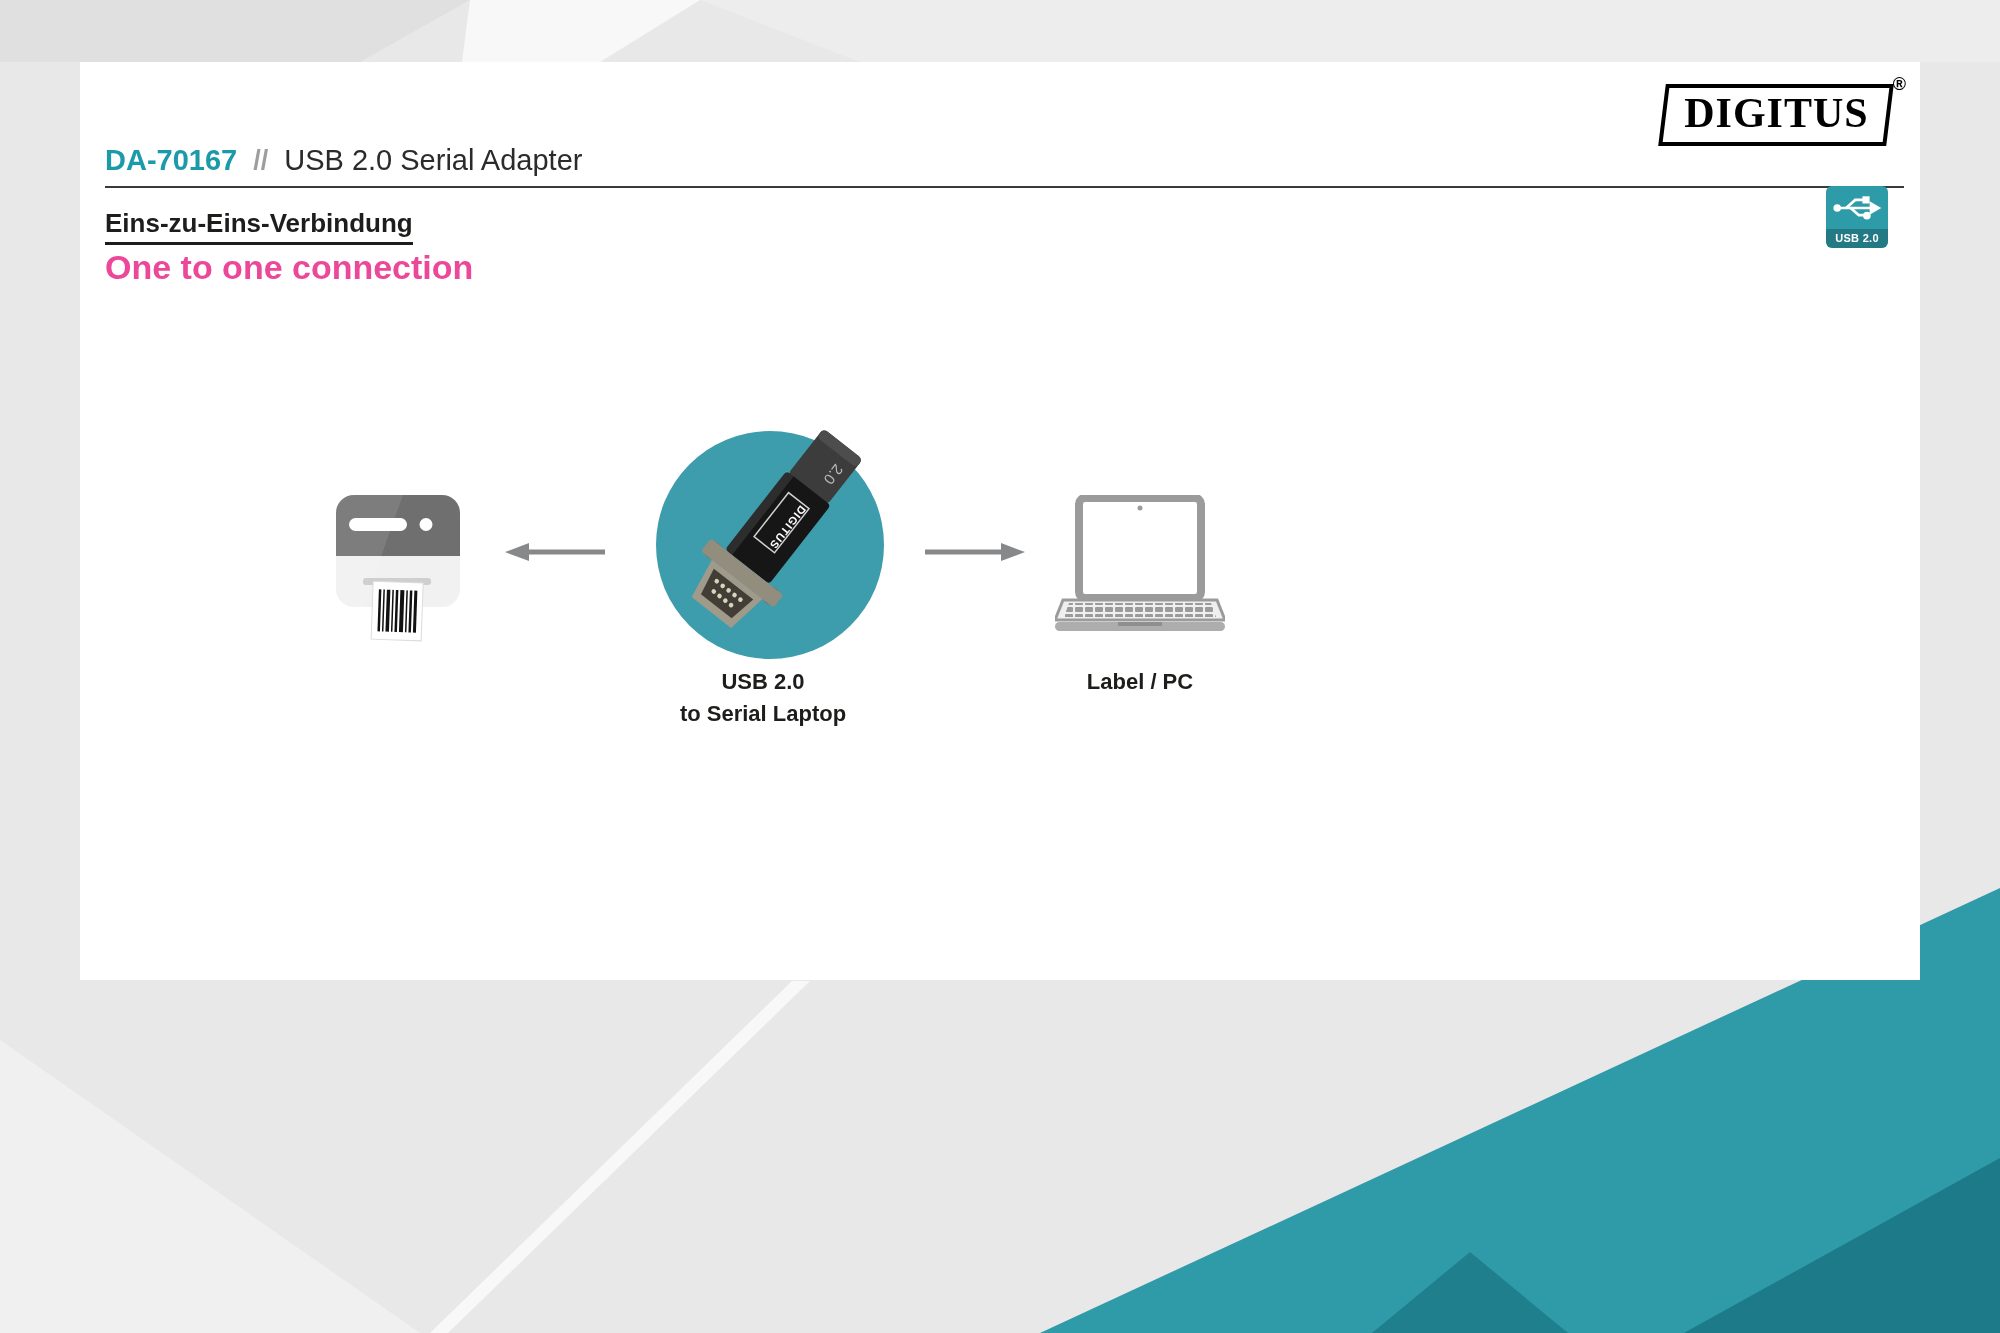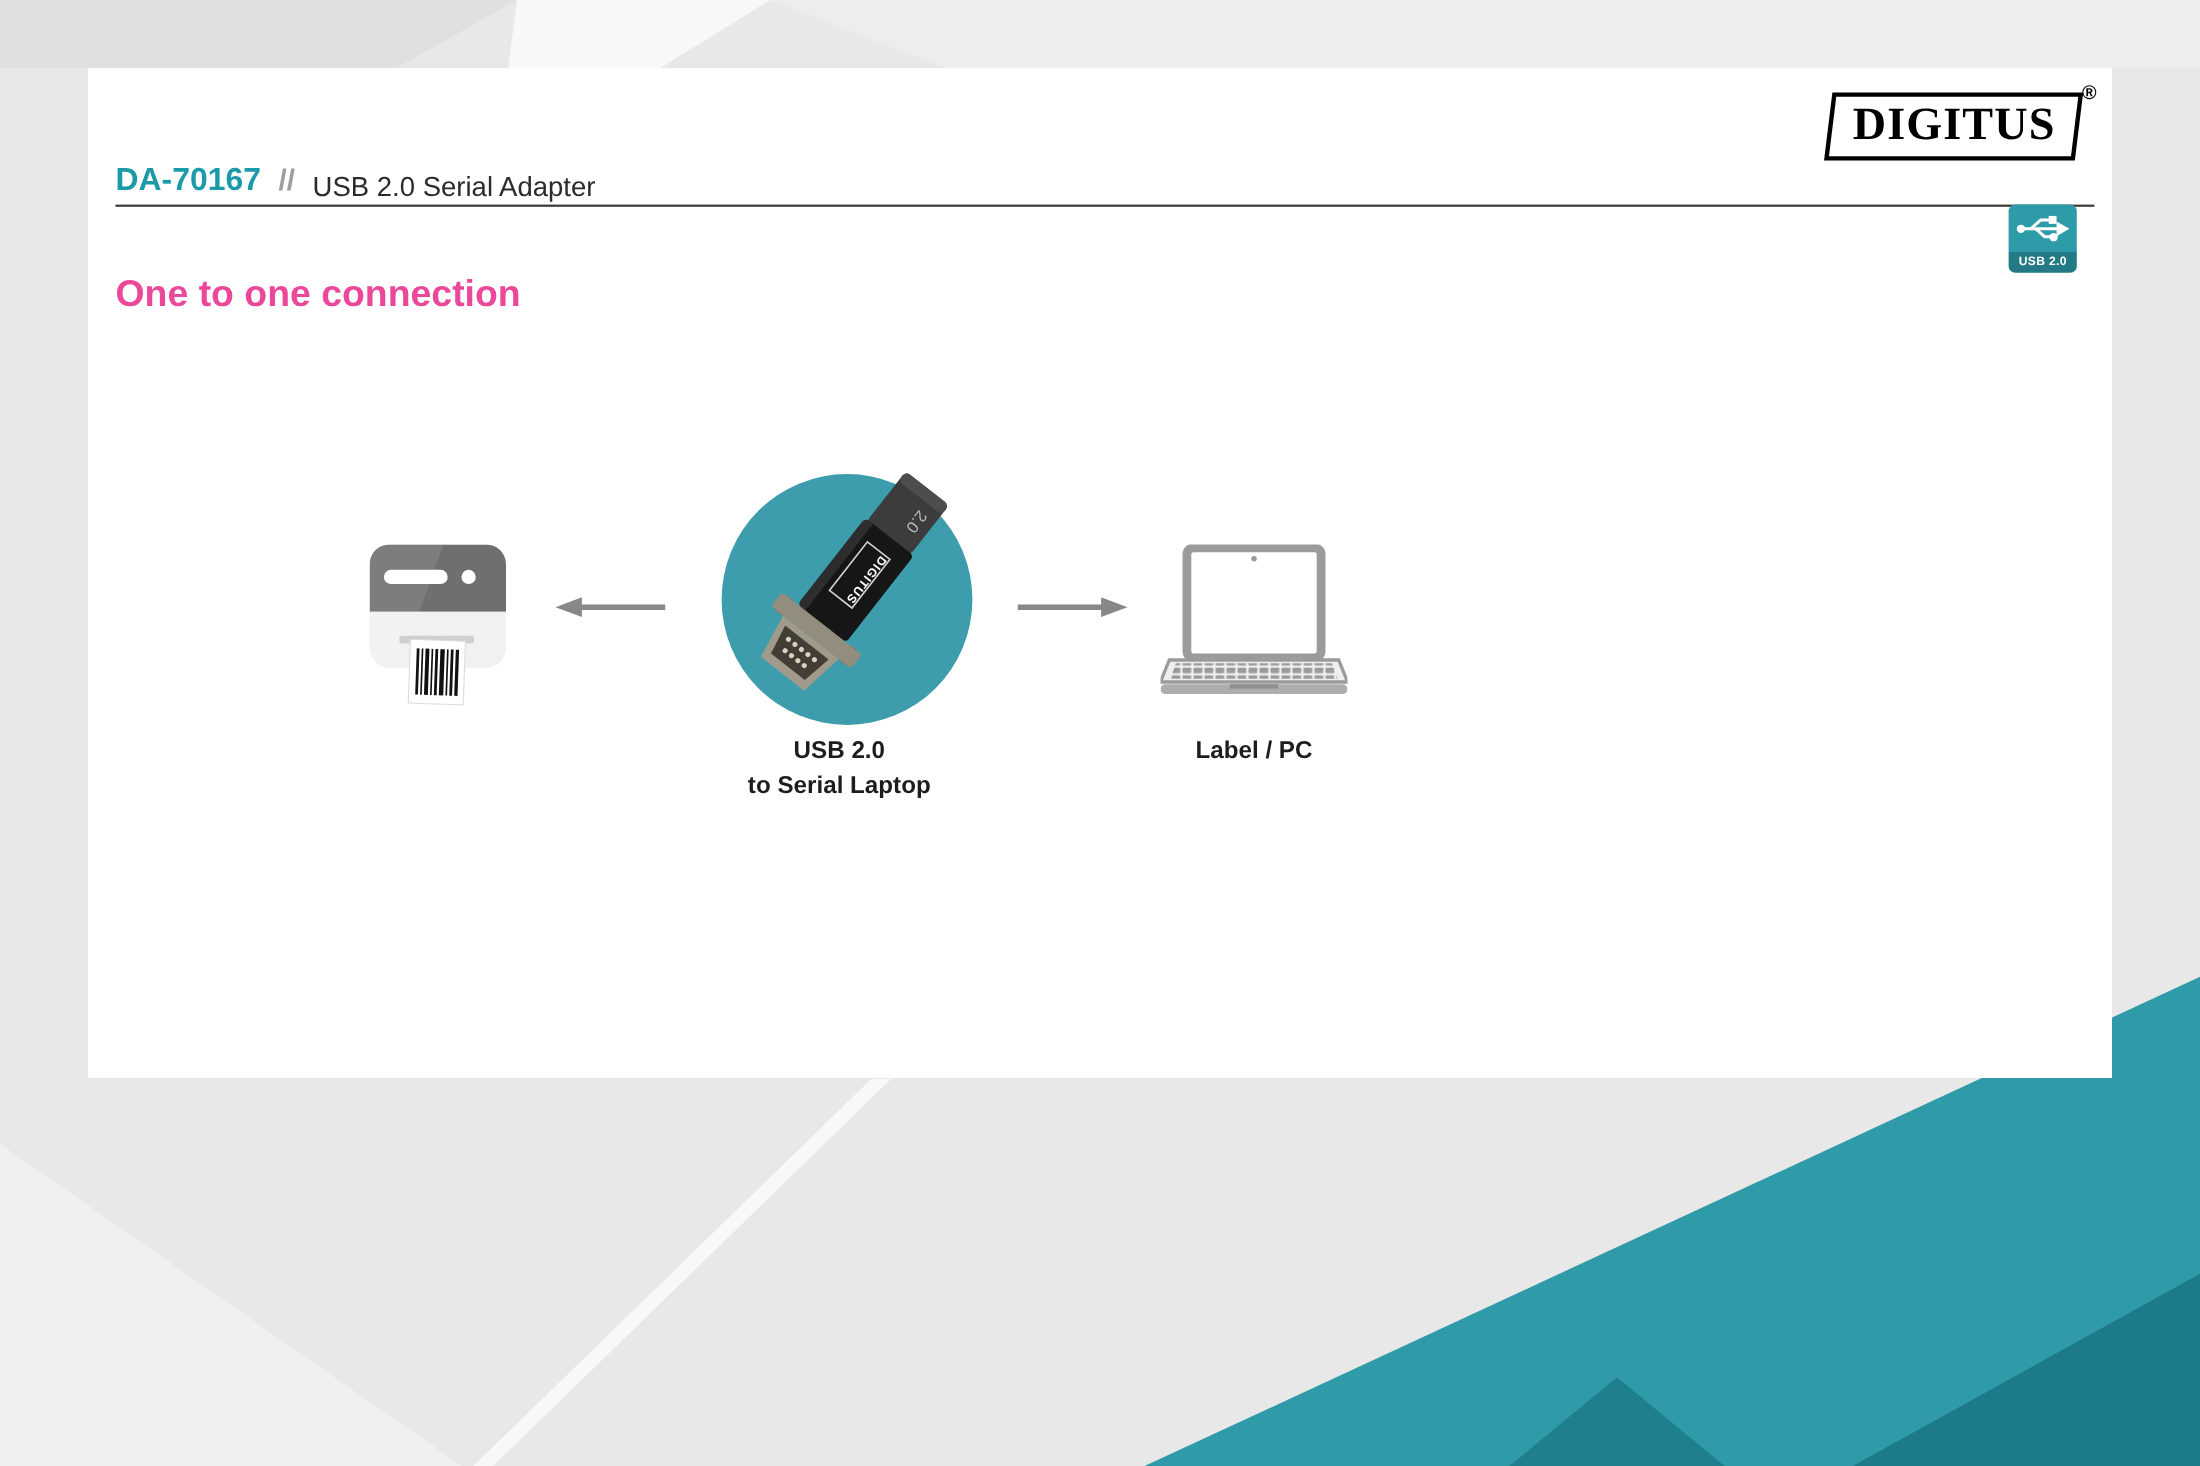--- a/index.html
+++ b/index.html
@@ -25,21 +25,21 @@
   
   .logo-wrap { position:absolute; top:22px; right:30px; }
   .logo-box { border:4px solid #000; padding:2px 18px 6px 18px; transform:skewX(-7deg); background:#fff; }
   .logo-text { display:inline-block; transform:skewX(7deg); font-family:"Liberation Serif", serif; font-weight:700; font-size:42px; letter-spacing:1px; color:#000; line-height:1.1; }
   .logo-reg { position:absolute; top:-10px; right:-16px; font-size:18px; font-weight:700; color:#000; }
 
   
   .title-row { position:absolute; left:25px; top:82px; display:flex; align-items:center; gap:16px; white-space:nowrap; }
   .title-model { color:#1b9aa9; font-weight:700; font-size:29px; }
   .title-sep { color:#9d9d9c; font-weight:700; font-size:27px; }
-  .title-product { color:#2b2b2a; font-weight:400; font-size:25px;margin-top:12px; }
+  .title-product { color:#2b2b2a; font-weight:400; font-size:29px; }
   .title-rule { position:absolute; left:25px; right:16px; top:124px; border-top:2px solid #3a3a39; }
 
   
   .sec-de { position:absolute; left:25px; top:146px; font-size:26px; font-weight:700; color:#1d1d1b; }
   .sec-de span { display:inline-block; border-bottom:3px solid #1d1d1b; padding-bottom:3px; }
   .sec-en { position:absolute; left:25px; top:186px; font-size:34px; font-weight:700; color:#ec4899; }
 
   
   .usb-badge { position:absolute; top:124px; right:32px; width:62px; height:62px; background:#2e9ba9; border-radius:6px; overflow:hidden; display:flex; flex-direction:column; }
   .usb-badge .glyph { flex:1; display:flex; align-items:center; justify-content:center; }
@@ -83,20 +83,23 @@
       <span class="logo-reg">®</span>
     </div>
 
     <div class="title-row">
       <span class="title-model">DA-70167</span>
       <span class="title-sep">//</span>
       <span class="title-product">USB 2.0 Serial Adapter</span>
     </div>
     <div class="title-rule"></div>
 
+    <div class="sec-de">
+      <span>Eins-zu-Eins-Verbindung</span>
+    </div>
     <div class="sec-en">One to one connection</div>
 
     <div class="usb-badge">
       <div class="glyph">
         <svg width="56" height="36" viewBox="0 0 62 40">
           <circle cx="9" cy="20" r="4.2" fill="#fff"></circle>
           <path d="M9,20 H47" stroke="#fff" stroke-width="3" fill="none"></path>
           <polygon points="45,12.5 58,20 45,27.5" fill="#fff"></polygon>
           <path d="M19,20 L29,11 H38" stroke="#fff" stroke-width="3" fill="none"></path>
           <rect x="37" y="7" width="8" height="8" fill="#fff"></rect>

